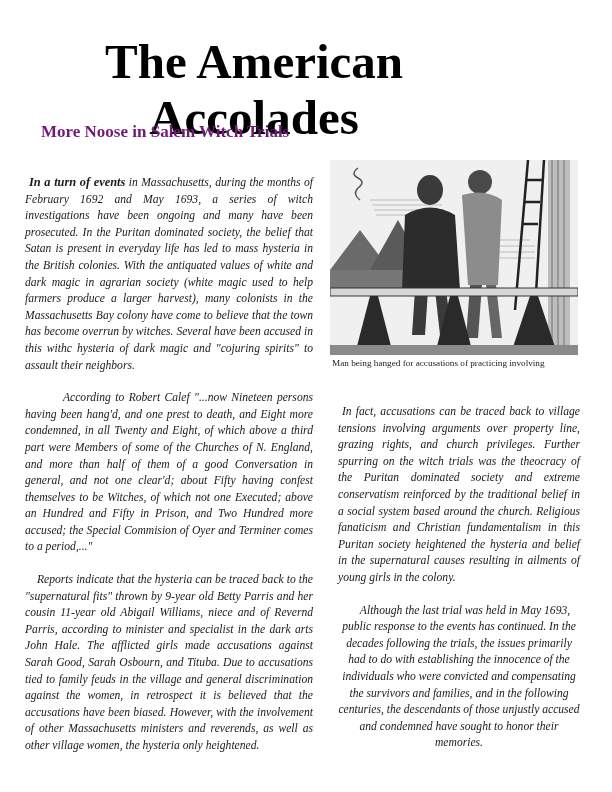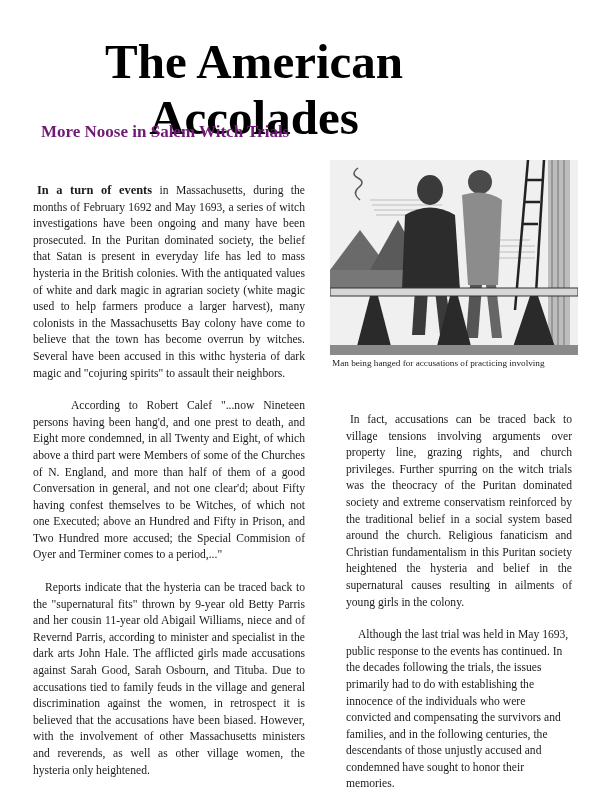--- a/index.html
+++ b/index.html
@@ -4,34 +4,34 @@
 <style>
   html, body { margin: 0; padding: 0; background: #ffffff; }
   body { width: 612px; height: 792px; position: relative; overflow: hidden;
          font-family: "Liberation Serif", "DejaVu Serif", serif; color: #111; }
   .masthead { position: absolute; left: 0; top: 34px; width: 508px; text-align: center;
               font-family: "Liberation Serif", serif; font-weight: bold; font-size: 49px;
               line-height: 56px; color: #000; letter-spacing: 0px; }
   .headline { position: absolute; left: 41px; top: 122px; font-family: "Liberation Serif", serif;
               font-weight: bold; font-size: 17px; color: #701a75; }
   .col { position: absolute; font-size: 11.6px; line-height: 16.6px; text-align: justify; color: #1a1a1a; }
-  .col p { margin: 12px; }
+  .col p { margin: 4px; font-style: italic; }
   .left-col { left: 21px; top: 170px; width: 296px; }
   .left-col p { margin-bottom: 16px; }
   .lead { font-weight: bold; font-size: 12.4px; }
   .indent1 { text-indent: 4px; }
   .indent2 { text-indent: 38px; }
   .indent3 { text-indent: 12px; }
   .figure { position: absolute; left: 330px; top: 160px; width: 248px; height: 195px;
             background: #e8e8e8; overflow: hidden; }
   .figure svg { display: block; }
   .caption { position: absolute; left: 332px; top: 358px; font-size: 9.2px; color: #222; white-space: nowrap; }
   .right-col { left: 334px; top: 400px; width: 250px; }
   .right-col p.p1 { margin-bottom: 16px; text-indent: 4px; }
-  .right-col p.p2 { text-align: left; text-indent: 12px; }
+  .right-col p.p2 { text-align: center; text-indent: 12px; }
 </style>
 </head>
 <body>
 
 <div class="masthead">The American Accolades</div>
 
 <div class="headline">More Noose in Salem Witch Trials</div>
 
 <div class="col left-col">
   <p class="indent1"><span class="lead">In a turn of events</span><span> in Massachusetts, during the months of February 1692 and May 1693, a series of witch investigations have been ongoing and many have been prosecuted. In the Puritan dominated society, the belief that Satan is present in everyday life has led to mass hysteria in the British colonies. With the antiquated values of white and dark magic in agrarian society (white magic used to help farmers produce a larger harvest), many colonists in the Massachusetts Bay colony have come to believe that the town has become overrun by witches. Several have been accused in this withc hysteria of dark magic and "cojuring spirits" to assault their neighbors.</span></p>

